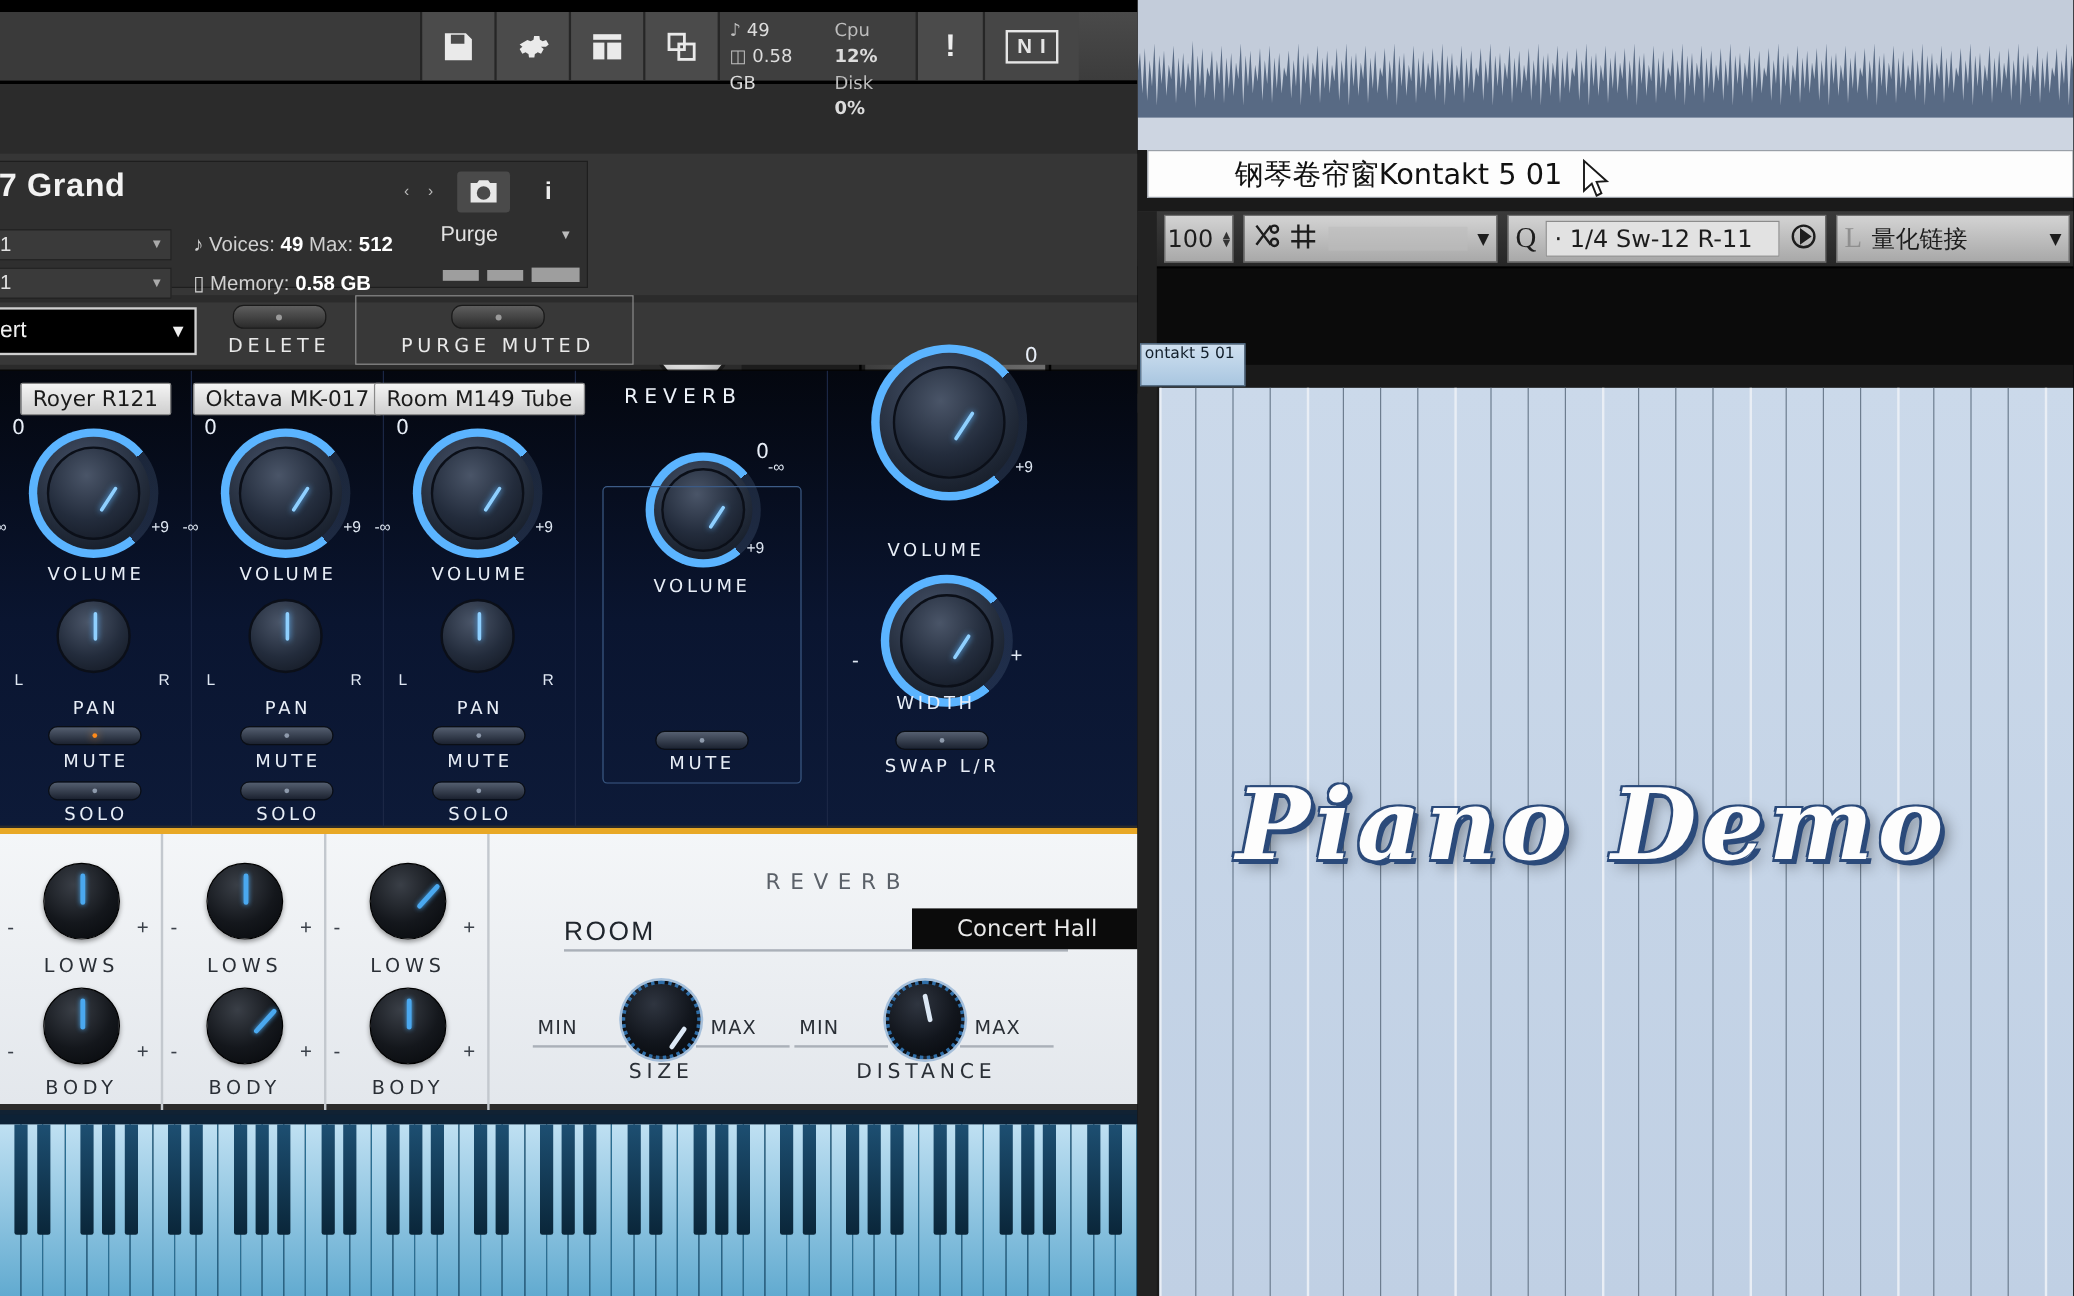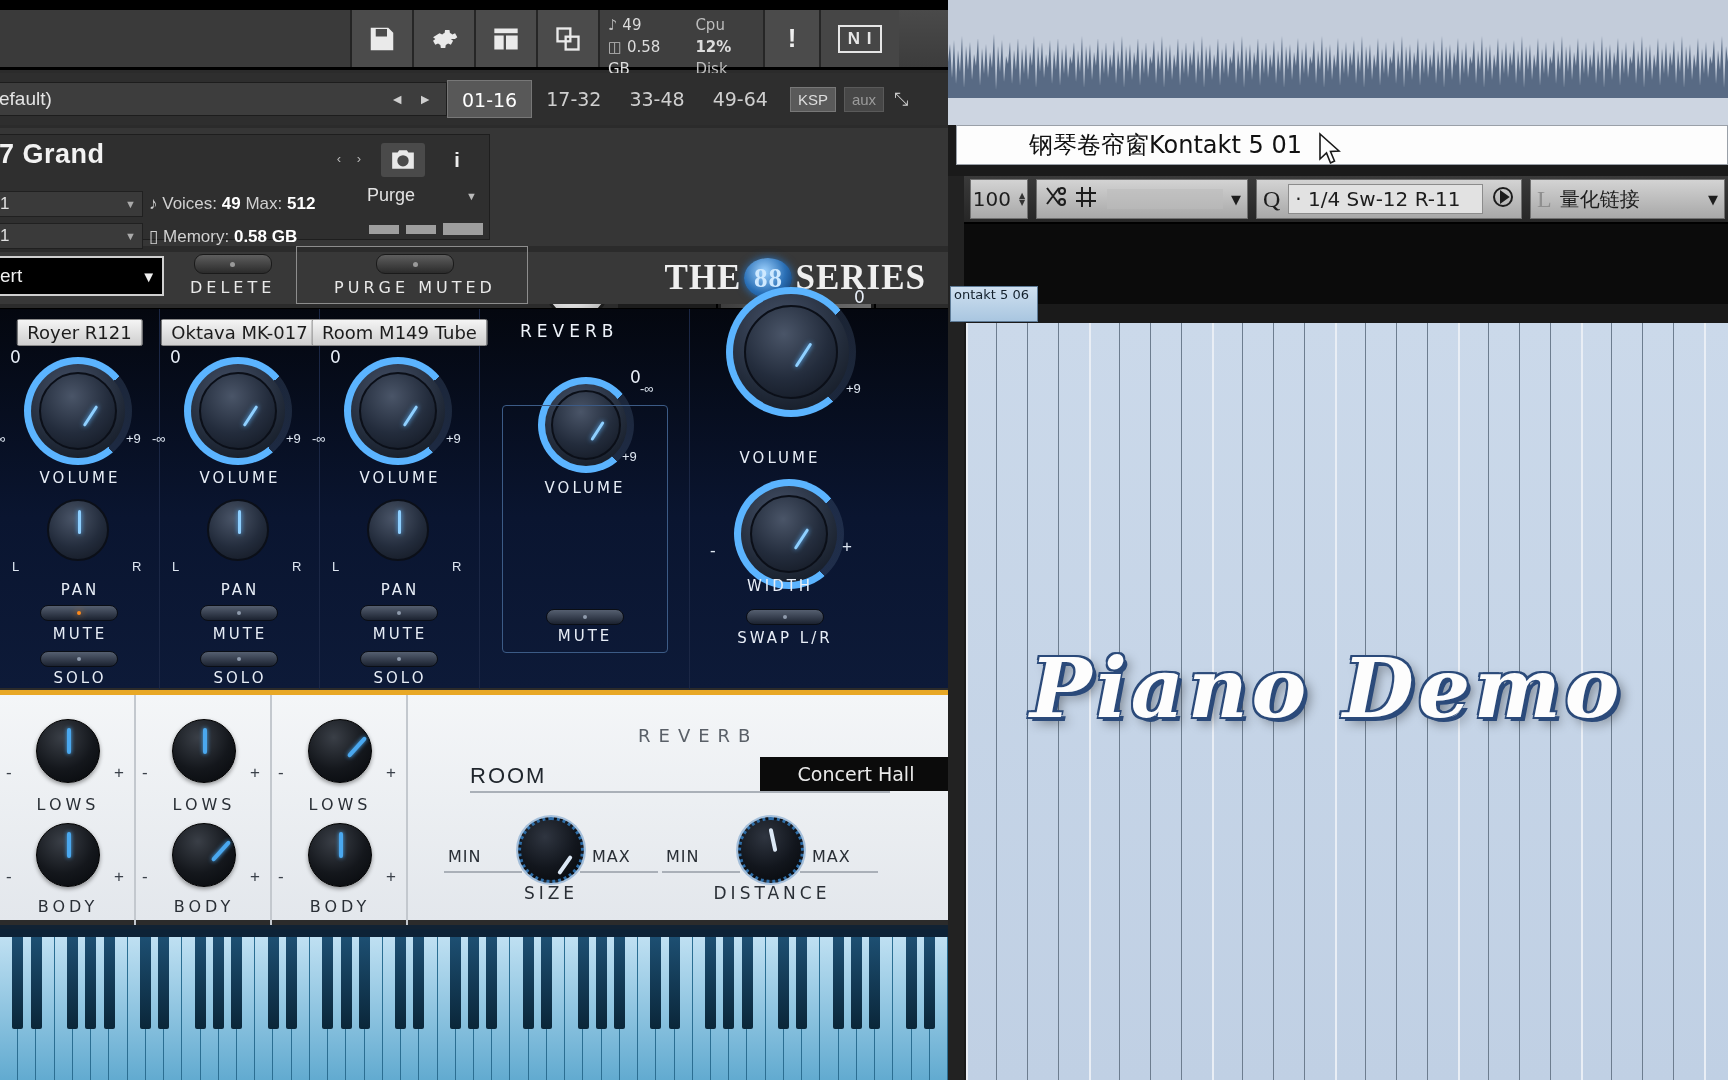--- a/index.html
+++ b/index.html
@@ -94,21 +94,21 @@
   .k-info{
     position:absolute; right:12px; top:8px; width:40px; height:34px;
     display:flex; align-items:center; justify-content:center; color:#eee; font-size:20px; font-weight:bold;
   }
   .k-row{ position:absolute; left:0; height:30px; display:flex; align-items:center; color:#dcdcdc; font-size:17px;}
   .k-row .sel{
     width:150px; height:26px; background:#3a3a3a; border:1px solid #202020; margin-left:-6px;
     display:flex; align-items:center; padding-left:6px; color:#e0e0e0; font-size:17px;
   }
   .k-row .sel .cv{ margin-left:auto; margin-right:6px; font-size:11px; color:#aaa;}
-  .k-stat{ margin-left:6px; color:#d0d0d0; font-size:17px; }
+  .k-stat{ margin-left:18px; color:#d0d0d0; font-size:17px; }
   .k-stat b{ color:#fff; font-weight:bold;}
   .k-purge{
     position:absolute; left:376px; top:50px; width:110px; color:#e2e2e2; font-size:18px;
     display:flex; align-items:center;
   }
   .k-purge .cv{ margin-left:auto; font-size:11px; color:#bbb;}
   .k-bars{ position:absolute; left:378px; top:88px; display:flex; gap:7px; align-items:center;}
   .k-bars i{ display:block; height:9px; background:#9e9e9e; }
 
   .k-SM{ position:absolute; left:500px; top:130px; }
@@ -401,38 +401,20 @@
                <b>0%</b></div>
         </div>
       </div>
 
       <div class="k-tb-excl">!</div>
       <div class="k-tb-ni">
         <span class="ni-badge">N I</span>
       </div>
     </div>
 
-    <div class="k-bankrow">
-      <div class="k-namefield">
-        <span>efault)</span>
-        <span class="k-arrows">
-          <span>◄</span>
-          <span>►</span>
-        </span>
-      </div>
-      <div class="k-banktabs">
-        <div class="k-bank on">01-16</div>
-        <div class="k-bank">17-32</div>
-        <div class="k-bank">33-48</div>
-        <div class="k-bank">49-64</div>
-        <div class="k-ksp">KSP</div>
-        <div class="k-aux">aux</div>
-        <div class="k-minim">⤡</div>
-      </div>
-    </div>
 
     <div class="k-inst">
       <div class="k-inst-left">
         <div class="k-inst-title">7 Grand</div>
         <div class="k-inst-navs">‹ ›</div>
         <div class="k-cam">
           <svg width="26" height="20" viewBox="0 0 24 18" fill="#e8e8e8">
               <path d="M7 2l1.5-2h7L17 2h5v15H2V2h5zm5 2.5A5.2 5.2 0 1012 15a5.2 5.2 0 000-10.5z"></path>
             </svg>
         </div>
@@ -514,25 +496,20 @@
         <span class="cv">▼</span>
       </div>
       <div class="k-purgemuted-box"></div>
       <div class="k-tbtn" style="left:190px;">
         <div class="cap"></div>
         <span>DELETE</span>
       </div>
       <div class="k-tbtn" style="left:330px; width:170px;">
         <div class="cap"></div>
         <span>PURGE MUTED</span>
-      </div>
-      <div class="k-logo">
-        <span>THE</span>
-        <span class="o88">88</span>
-        <span>SERIES</span>
       </div>
     </div>
 
     <div class="k-mixer">
 
       <div class="mx-col" style="left:0; width:160px;">
         <div class="mx-tag">Royer R121</div>
         <div class="mx-ring" style="left:24px; top:48px; width:108px; height:108px;"></div>
         <div class="mx-knob" style="left:39px; top:63px; width:78px; height:78px;">
           <span class="tick" style="left:48px; top:30px; height:24px; transform:rotate(33deg);"></span>
@@ -854,21 +831,21 @@
         <span style="color:#8f8f8f; font-family:'Liberation Serif',serif; font-size:24px;">L</span>
         <span>量化链接</span>
         <span style="margin-left:auto; font-size:13px;">▼</span>
       </div>
     </div>
 
     <div class="dw-black"></div>
     <div class="dw-left-rack"></div>
 
 
-    <div class="dw-clip">ontakt 5 06</div>
+    <div class="dw-clip">ontakt 5 01</div>
 
     <div class="dw-grid">
       <div class="gd-band" style="top:0;   height:757px; background:linear-gradient(#cbd9ea,#c0d0e4);"></div>
       <span class="gd-vbar" style="left:0;"></span>
       <span class="gd-vline" style="left:30px;"></span>
       <span class="gd-vline" style="left:61px;"></span>
       <span class="gd-vline" style="left:92px;"></span>
       <span class="gd-vbar" style="left:123px;"></span>
       <span class="gd-vline" style="left:153px;"></span>
       <span class="gd-vline" style="left:184px;"></span>

